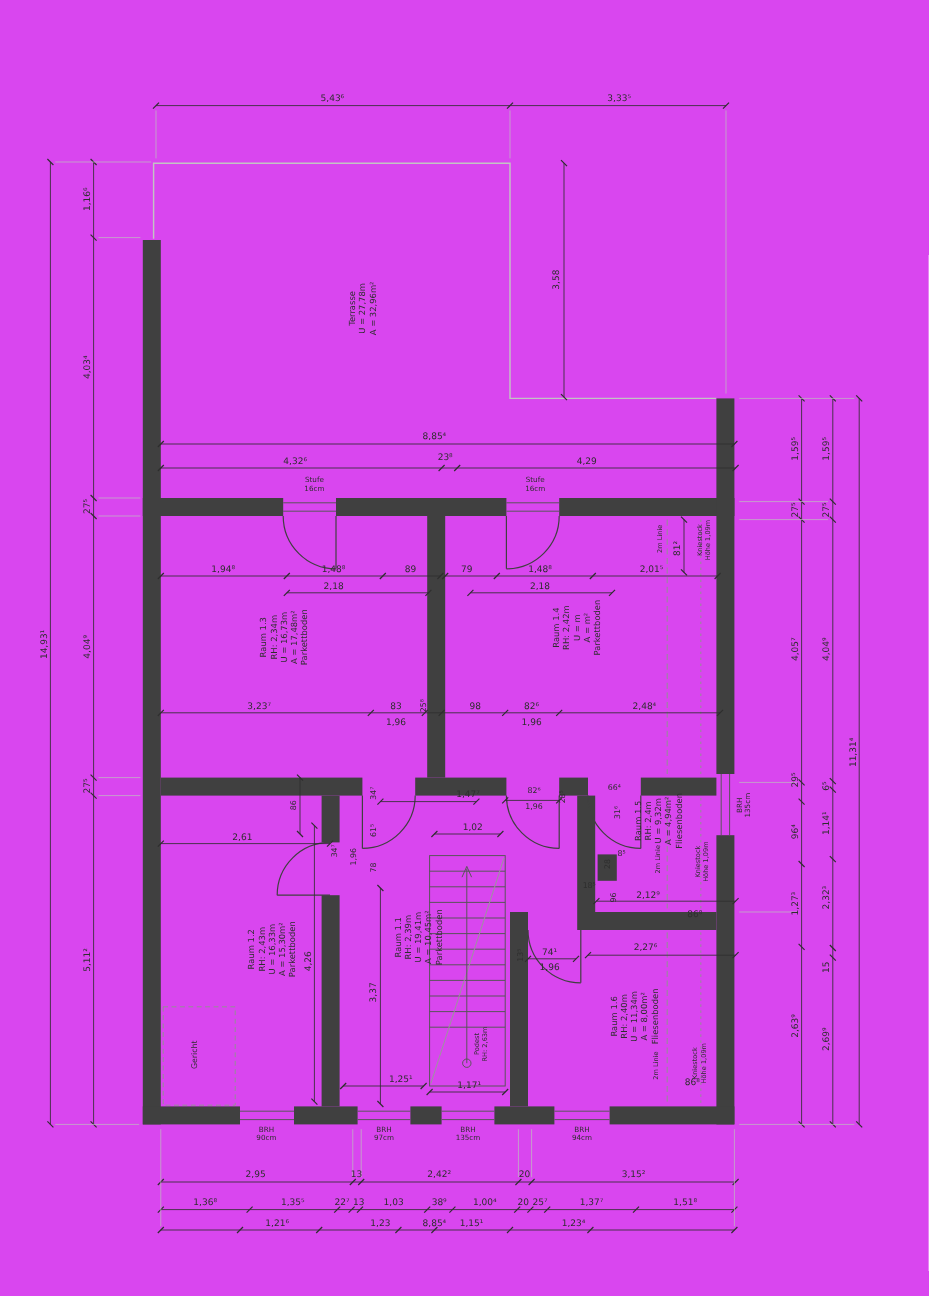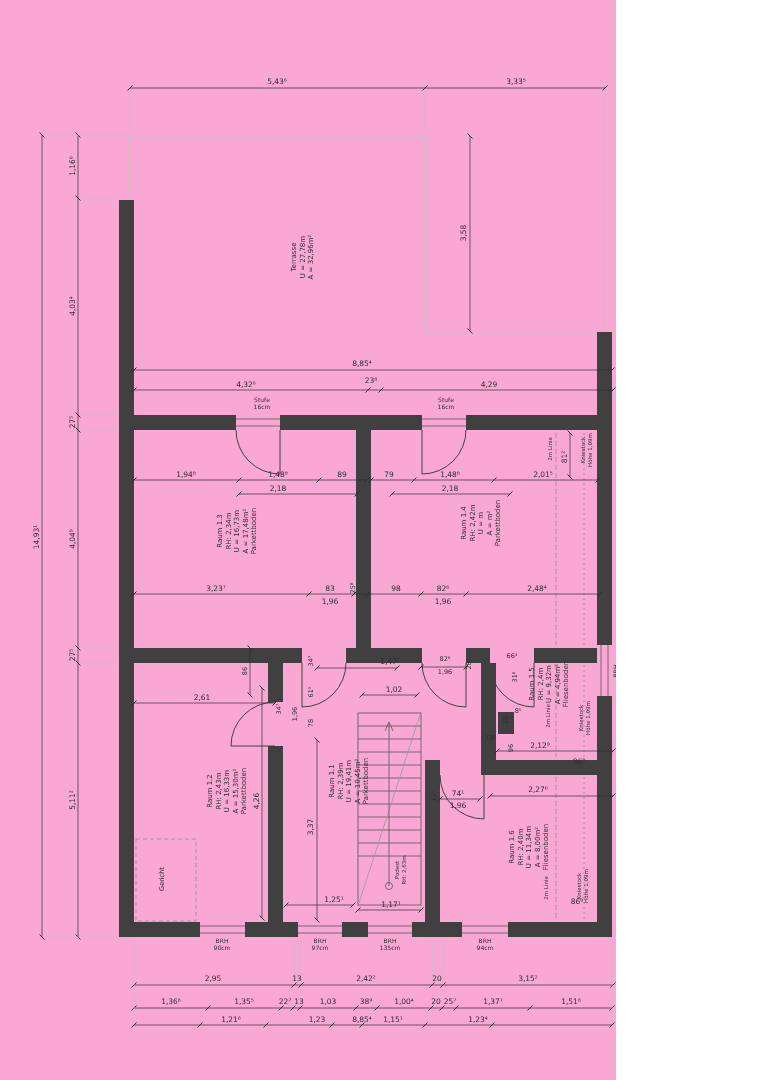--- a/index.html
+++ b/index.html
@@ -1,16 +1,16 @@
 <!DOCTYPE html>
 <html><head>
 <meta charset="utf-8">
 <style>
   html,body{margin:0;padding:0;background:#ffffff;}
-  .sheet{position:relative;width:616px;height:1080px;background:#f9a8d4;overflow:hidden;}
+  .sheet{position:relative;width:774px;height:1080px;background:#d946ef;overflow:hidden;}
   svg{display:block;}
   svg text{fill:#2e2e2e;font-family:"DejaVu Sans",sans-serif;}
   .dim{marker-start:url(#tick);marker-mid:url(#tick);marker-end:url(#tick);}
 </style>
 </head>
 <body>
 
 <div class="sheet">
 <svg width="774" height="1080" viewBox="0 0 774 1080">
   <defs>

